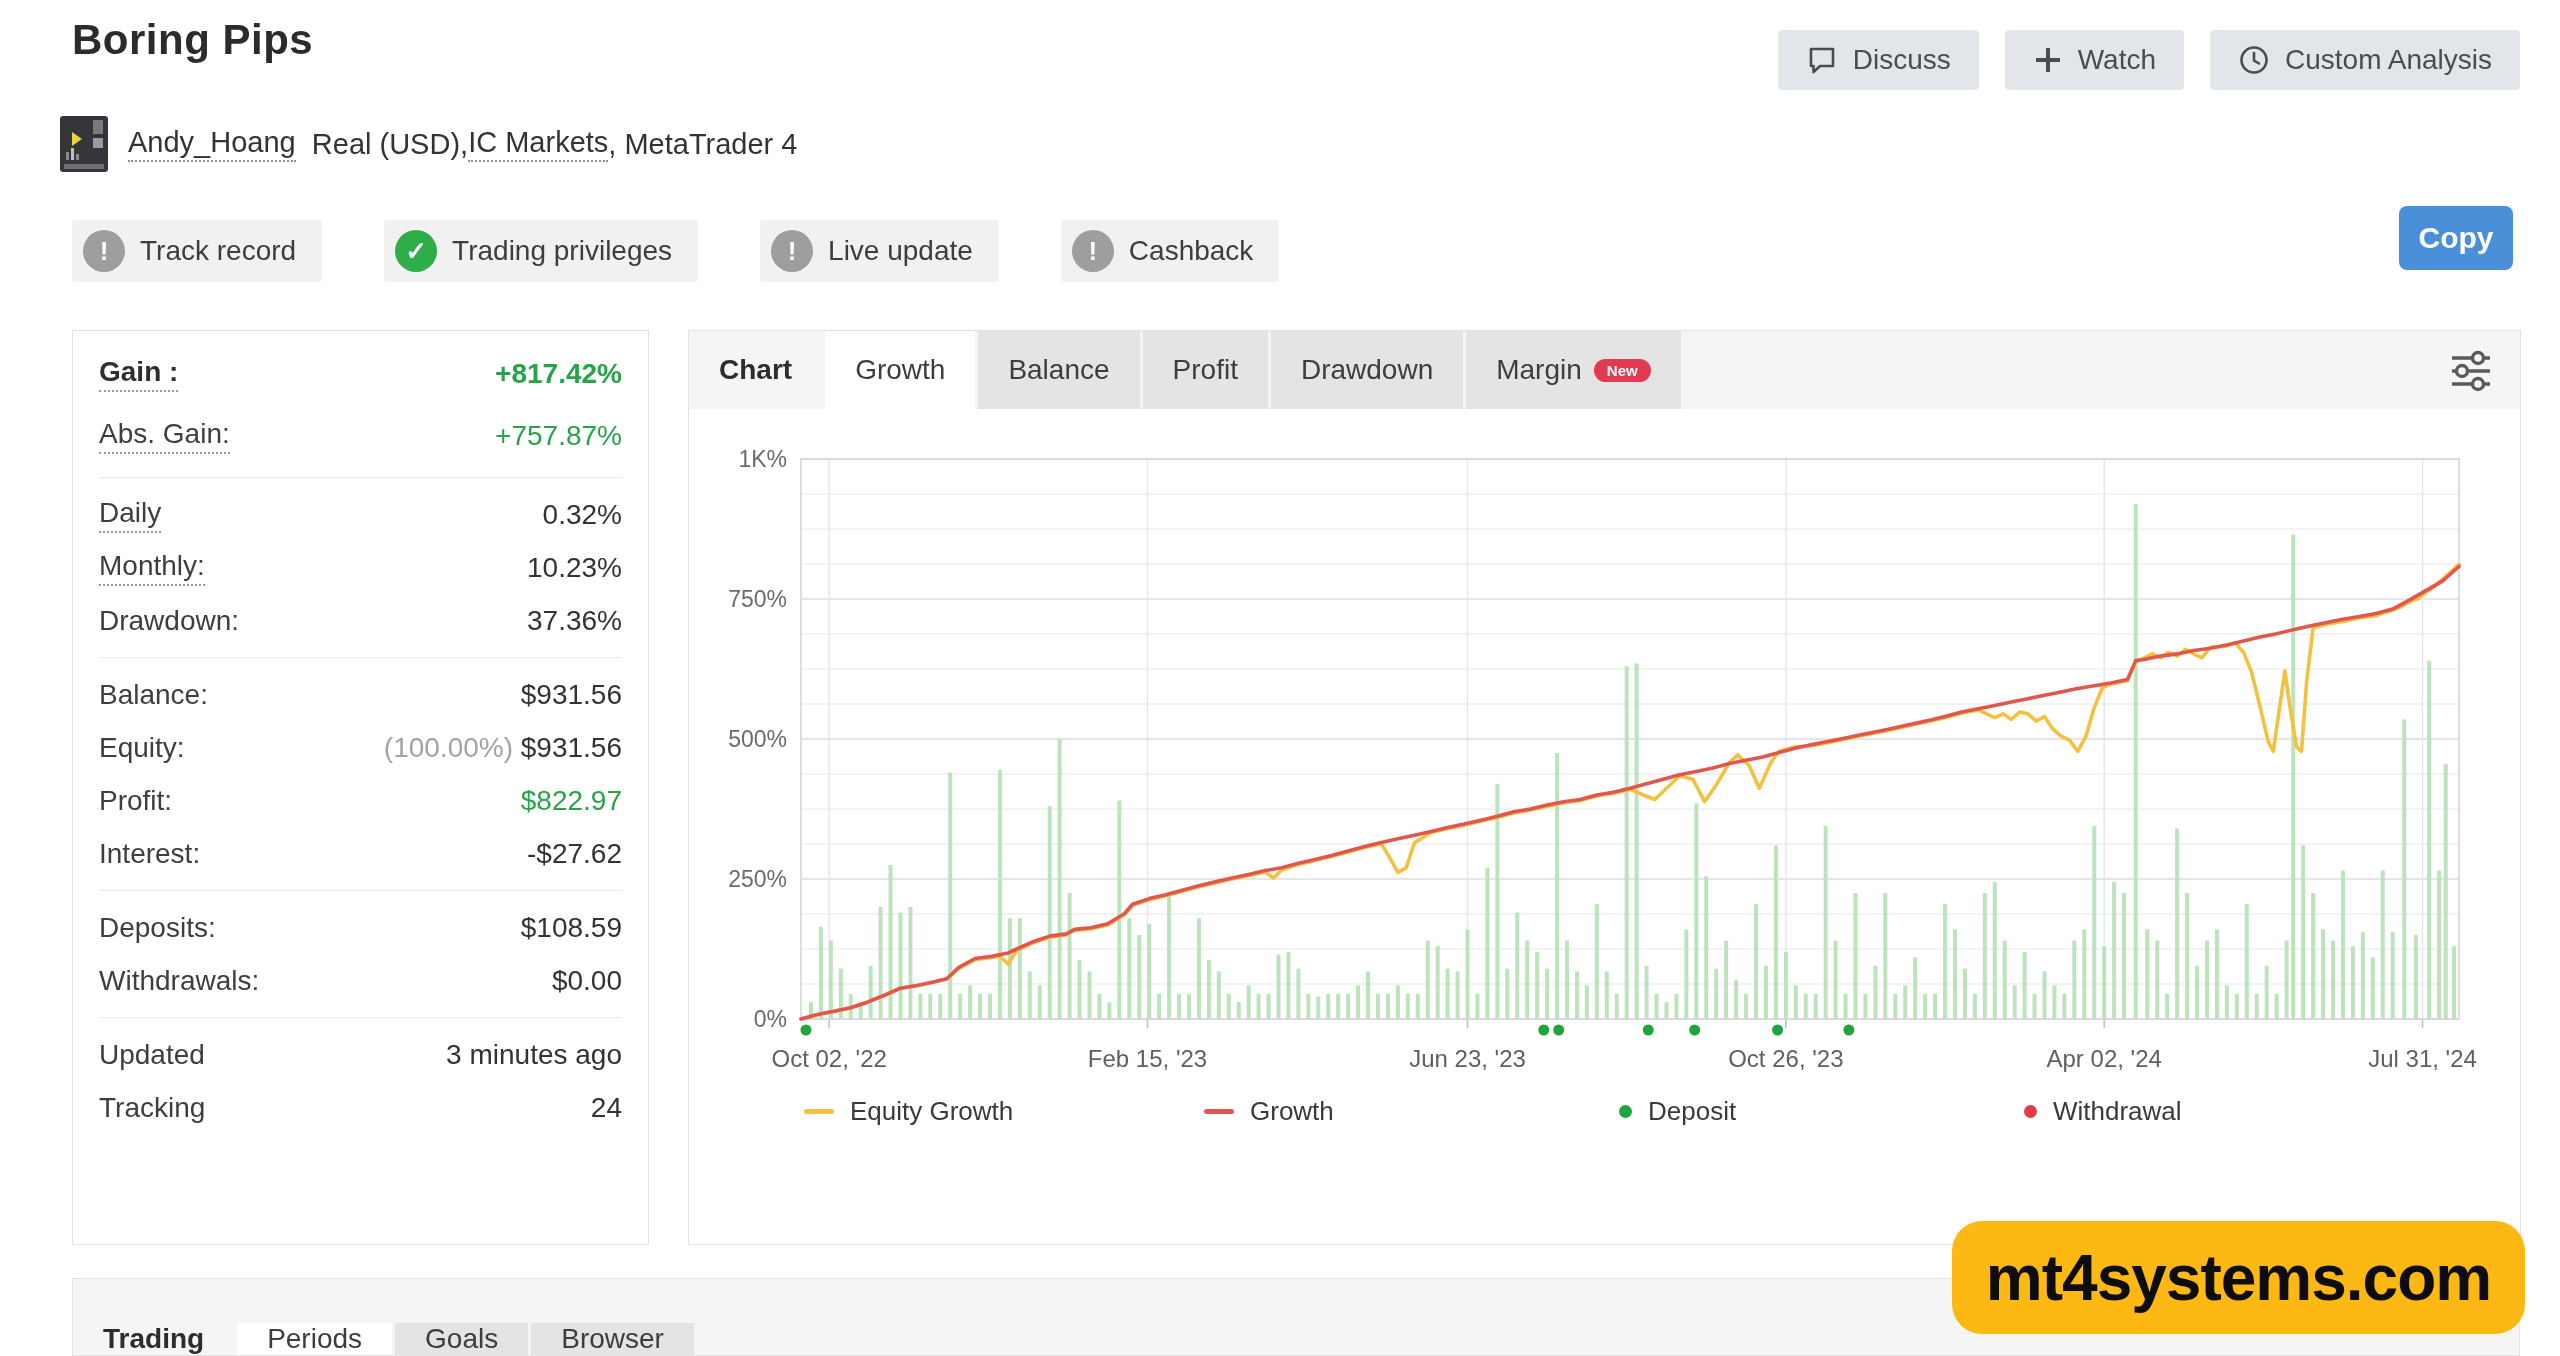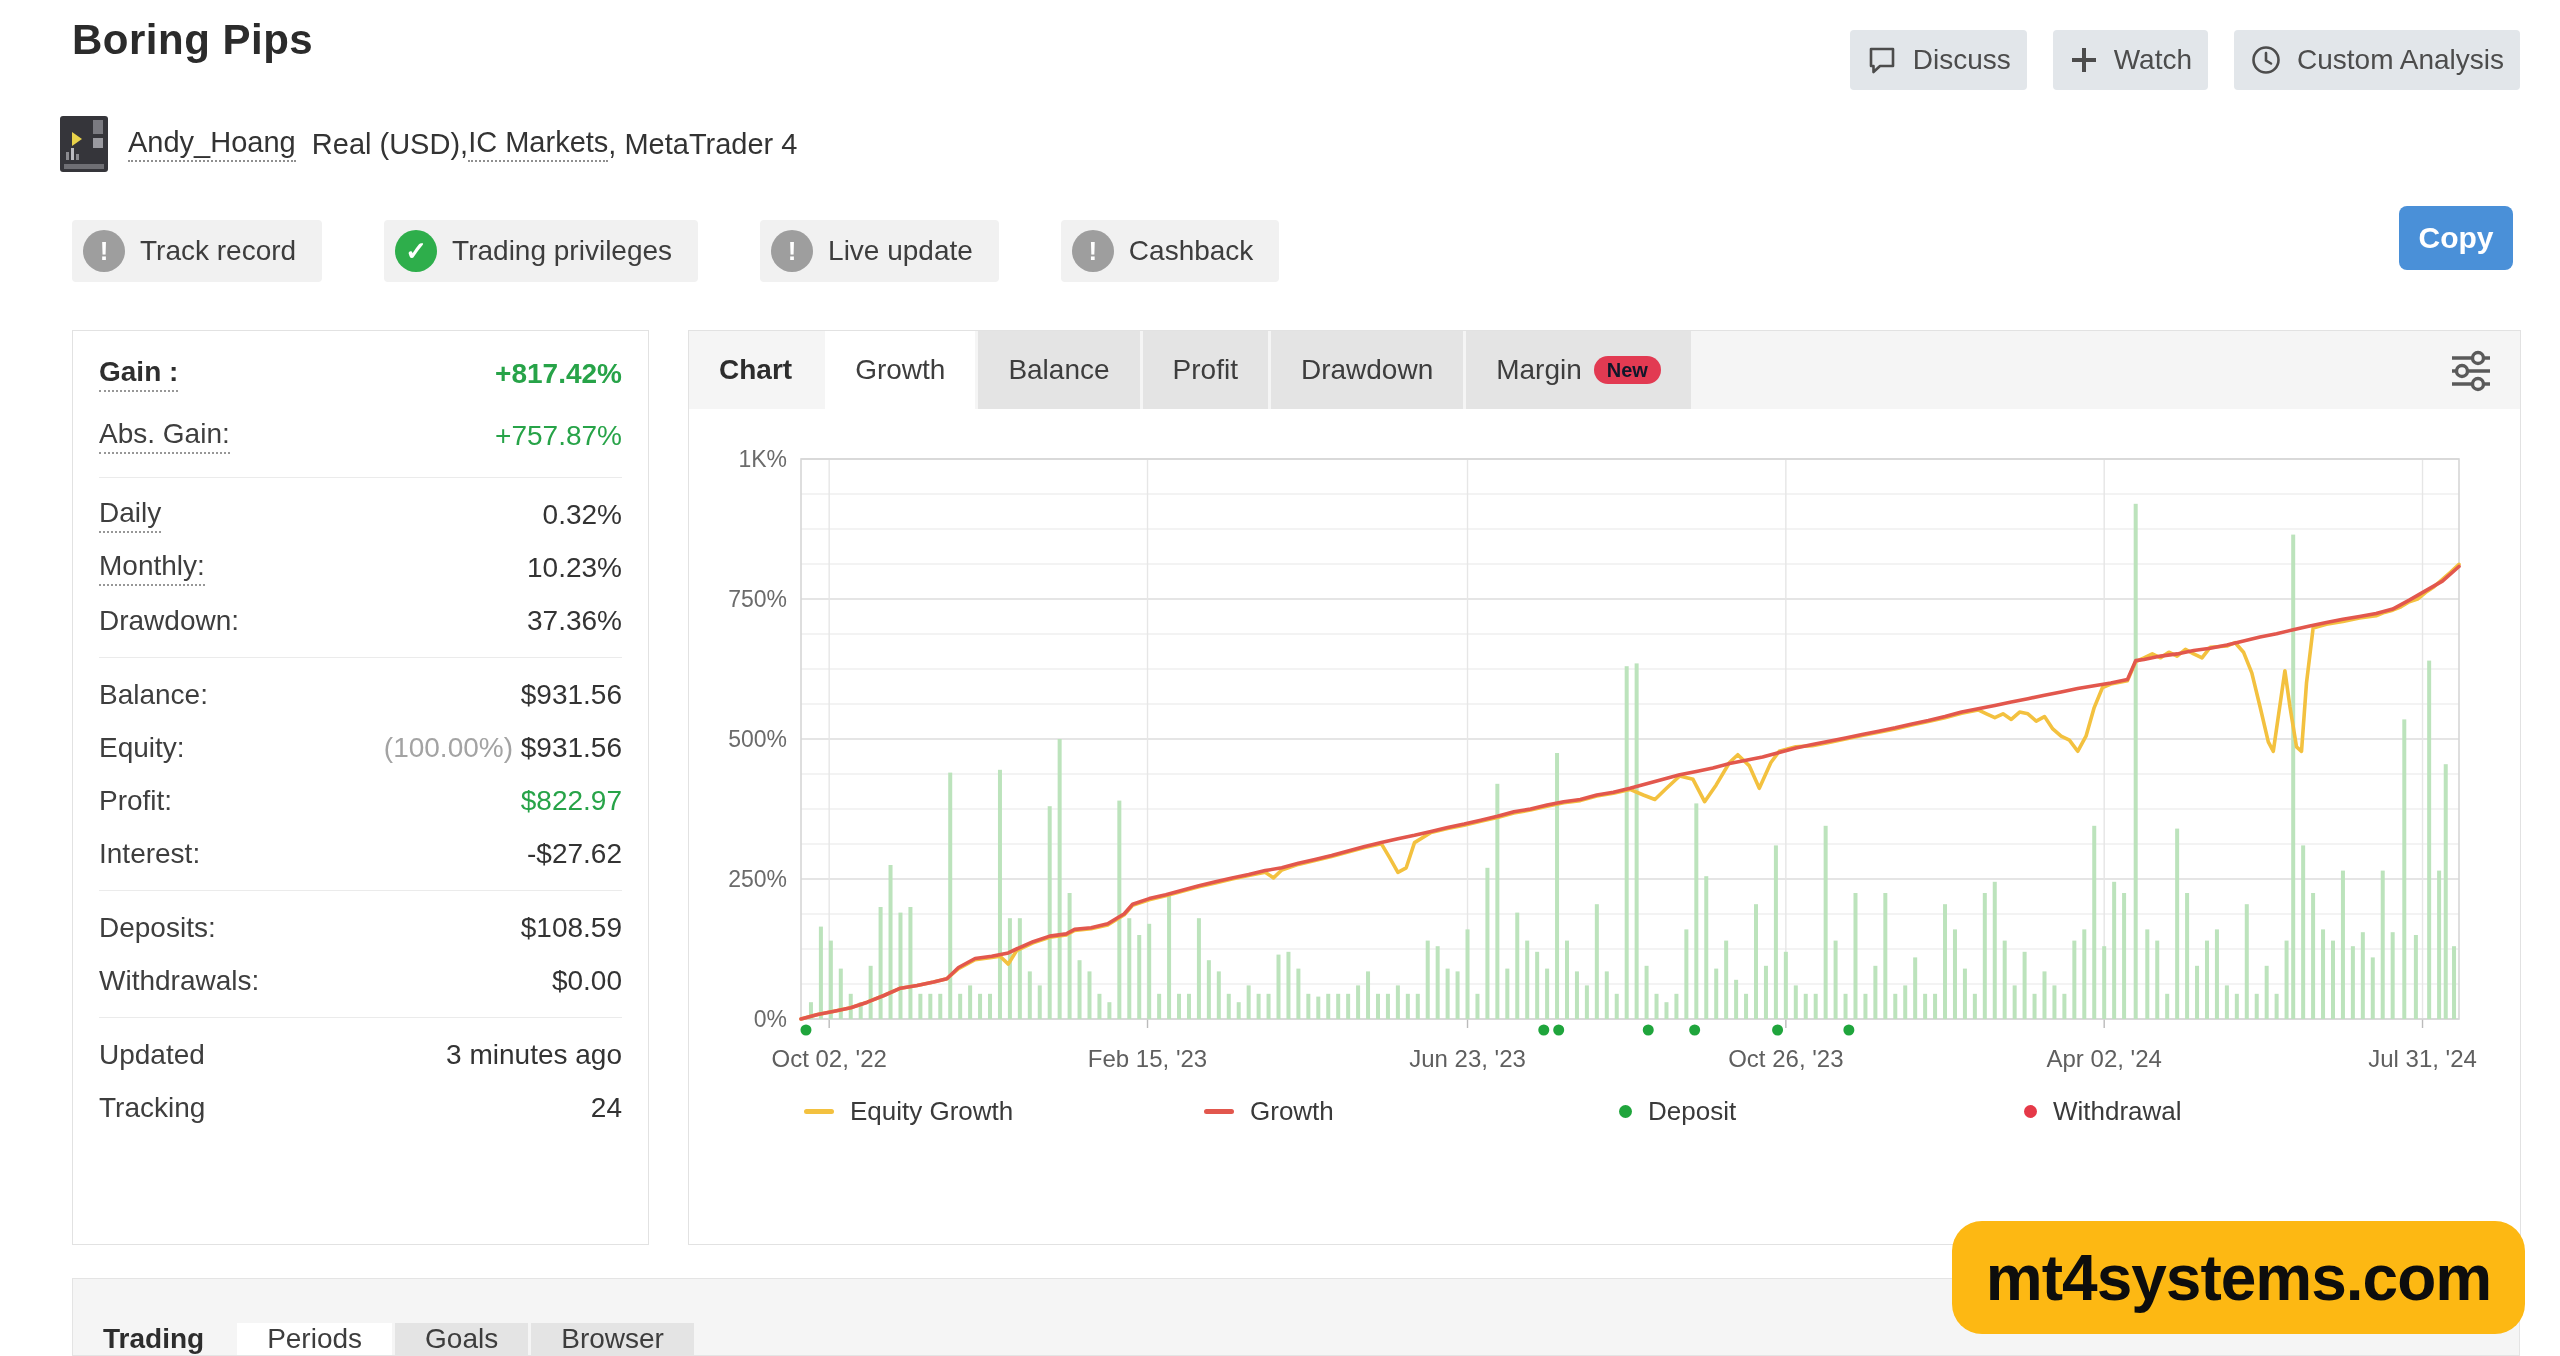--- a/index.html
+++ b/index.html
@@ -1,20 +1,20 @@
 <!DOCTYPE html>
 <html><head>
 <meta charset="utf-8">
 <style>
   html,body{margin:0;padding:0;}
   body{width:2560px;height:1356px;position:relative;background:#fff;overflow:hidden;
        font-family:"Liberation Sans",sans-serif;color:#3c3c3c;}
   .page-title{position:absolute;left:72px;top:16px;font-size:42px;font-weight:bold;color:#2b2b2b;letter-spacing:0.5px;}
   .top-buttons{position:absolute;top:30px;right:40px;display:flex;gap:26px;}
-  .top-btn{background:#e2e6ea;color:#4c4c4c;font-size:28px;height:60px;padding:0 16px;border-radius:4px;
+  .top-btn{background:#e2e6ea;color:#4c4c4c;font-size:28px;height:60px;padding:0 28px;border-radius:4px;
            display:flex;align-items:center;gap:15px;cursor:pointer;border:none;}
   .top-btn svg{display:block;}
   .account-row{position:absolute;left:60px;top:116px;display:flex;align-items:center;font-size:29px;color:#333;}
   .avatar{width:48px;height:56px;border-radius:3px;margin-right:20px;}
   .u-link{border-bottom:2px dotted #8f8f8f;padding-bottom:1px;color:#333;cursor:pointer;}
   .acct-sep{white-space:pre;}
   .badges{position:absolute;left:72px;top:220px;display:flex;gap:62px;}
   .badge{background:#f1f1f1;border-radius:4px;height:62px;display:flex;align-items:center;gap:15px;
          padding:0 26px 0 11px;font-size:28px;color:#3d3d3d;cursor:pointer;}
   .badge-ic{width:42px;height:42px;border-radius:50%;display:flex;align-items:center;justify-content:center;
@@ -25,21 +25,21 @@
             border-radius:8px;color:#fff;font-size:30px;font-weight:bold;cursor:pointer;font-family:inherit;}
   .panel{position:absolute;background:#fff;border:1px solid #e2e2e2;box-sizing:border-box;}
   .info-panel{left:72px;top:330px;width:577px;height:915px;}
   .chart-panel{left:688px;top:330px;width:1833px;height:915px;}
   .tab-bar{height:78px;background:#f5f5f5;display:flex;align-items:stretch;position:relative;}
   .tab{display:flex;align-items:center;padding:0 30px;font-size:28px;color:#3d3d3d;margin-right:3px;cursor:pointer;white-space:nowrap;}
   .tab.label{font-weight:bold;color:#2d2d2d;background:transparent;cursor:default;}
   .tab.plain{background:transparent;}
   .tab.active{background:#fff;}
   .tab.normal{background:#e4e4e4;}
-  .new-pill{background:#e23a52;color:#0f172a;font-size:20px;font-weight:bold;border-radius:14px;
+  .new-pill{background:#e23a52;color:#ffffff;font-size:15px;font-weight:bold;border-radius:14px;
             padding:4px 13px;margin-left:12px;line-height:1;text-align:center;}
   .filter-btn{position:absolute;right:26px;top:17px;width:46px;height:46px;background:transparent;border:none;cursor:pointer;padding:0;}
   .stats{padding:12px 26px 0 26px;}
   .srow{display:flex;justify-content:space-between;align-items:center;height:53px;font-size:28px;color:#3e3e3e;}
   .srow.tall{height:62px;}
   .srow .lbl{color:#3e3e3e;}
   .lbl.dotted{border-bottom:2px dotted #979797;padding-bottom:2px;cursor:pointer;}
   .lbl.bold{font-weight:bold;color:#2e2e2e;}
   .val{color:#333;}
   .val.green{color:#27a348;}

